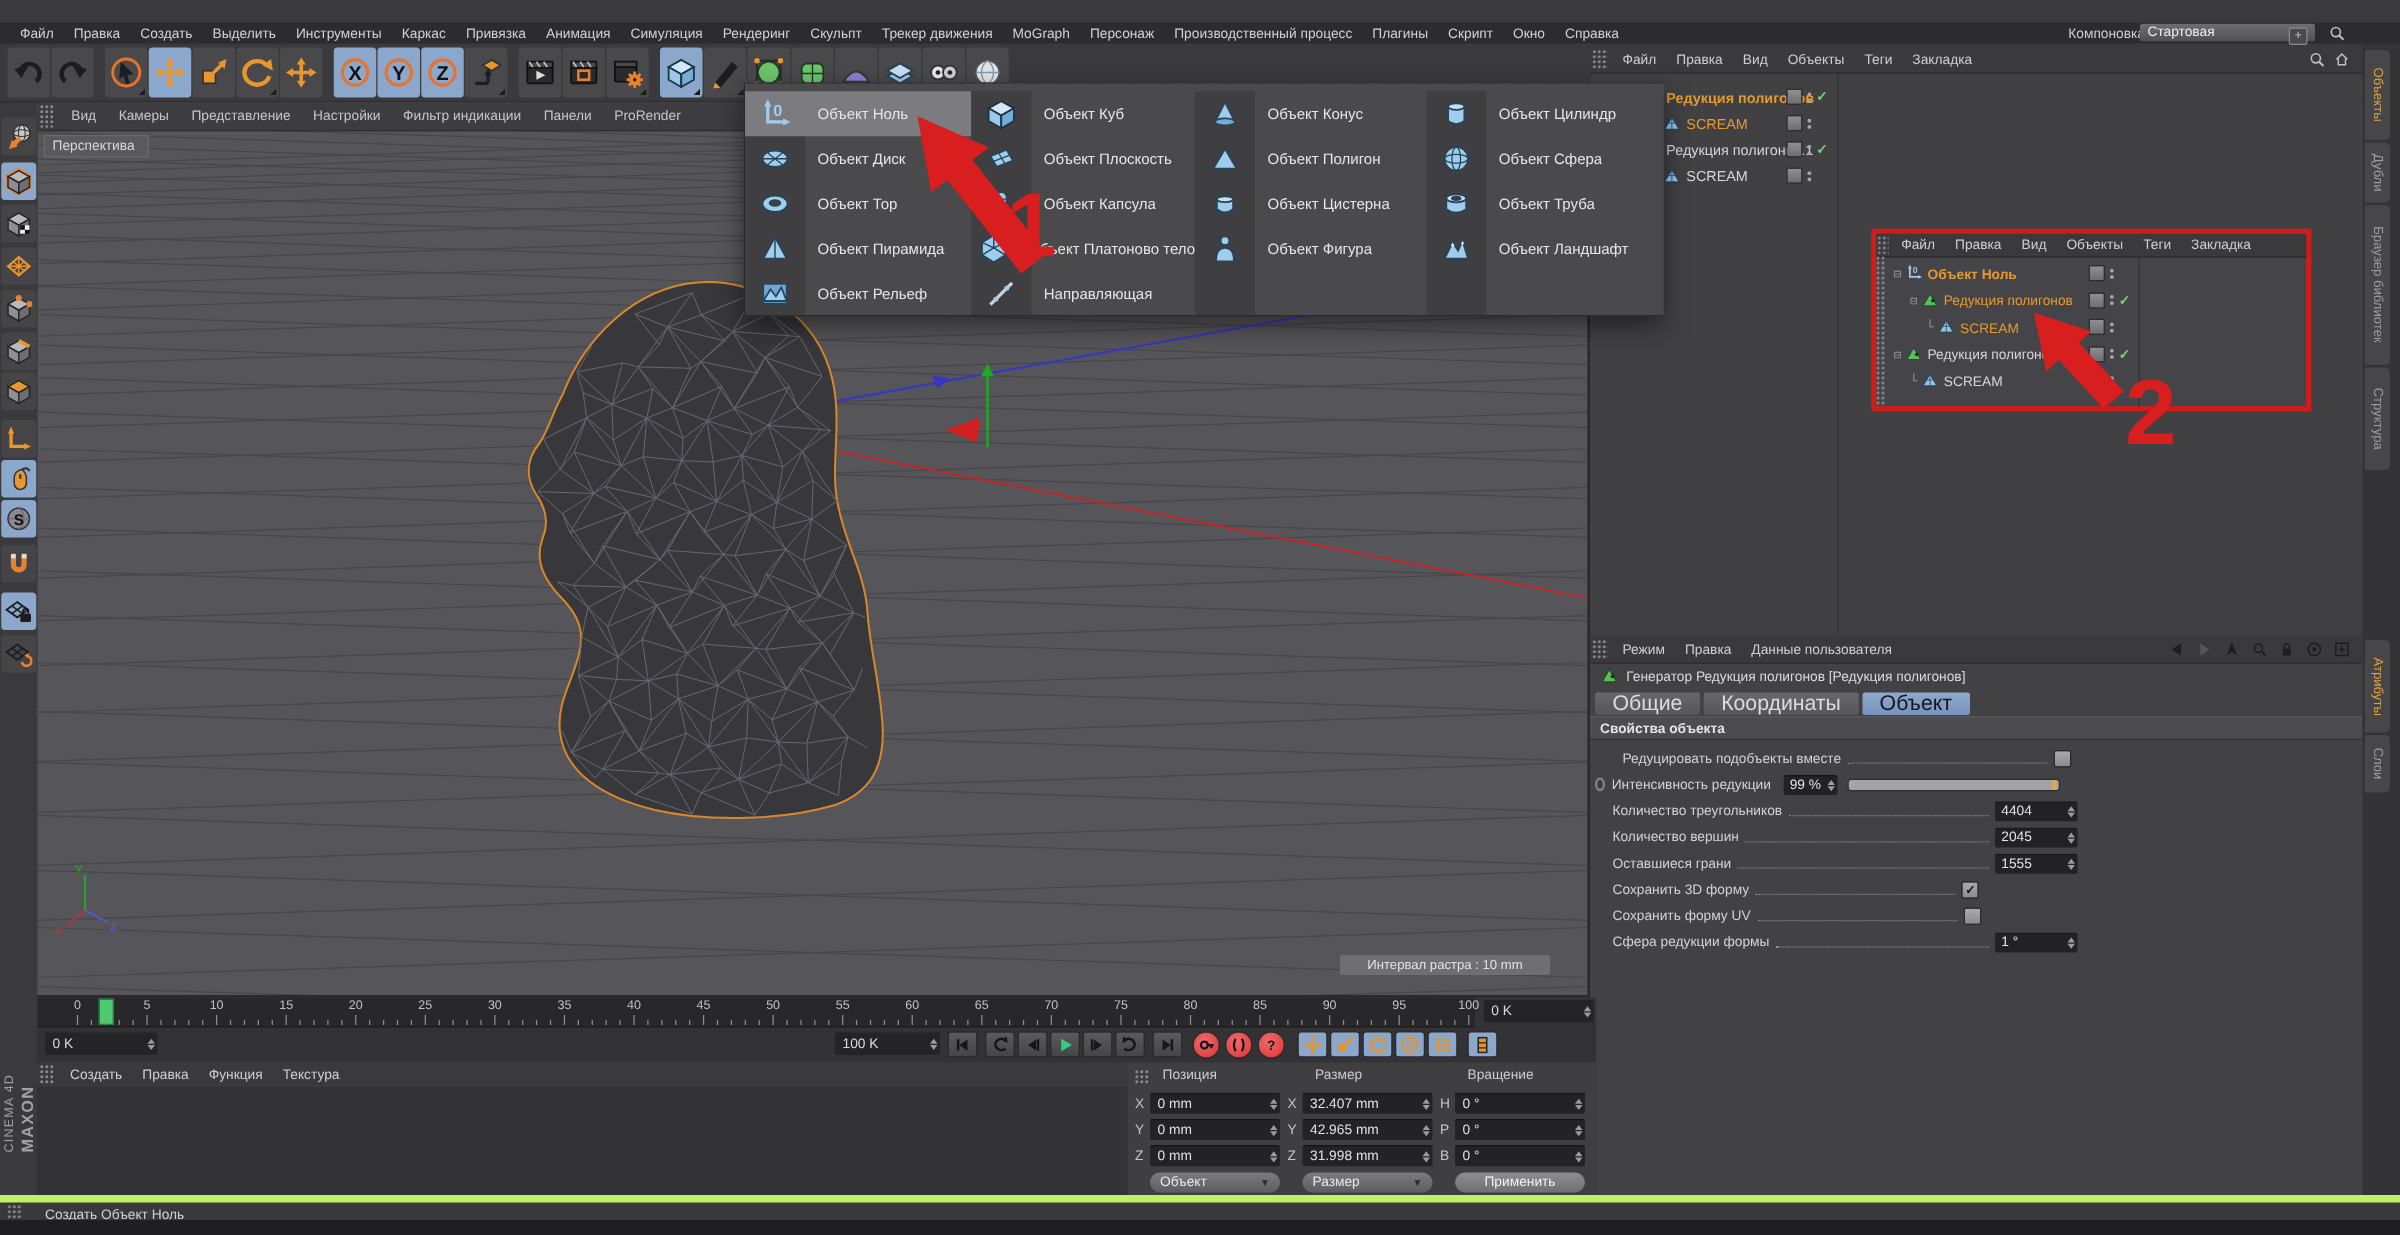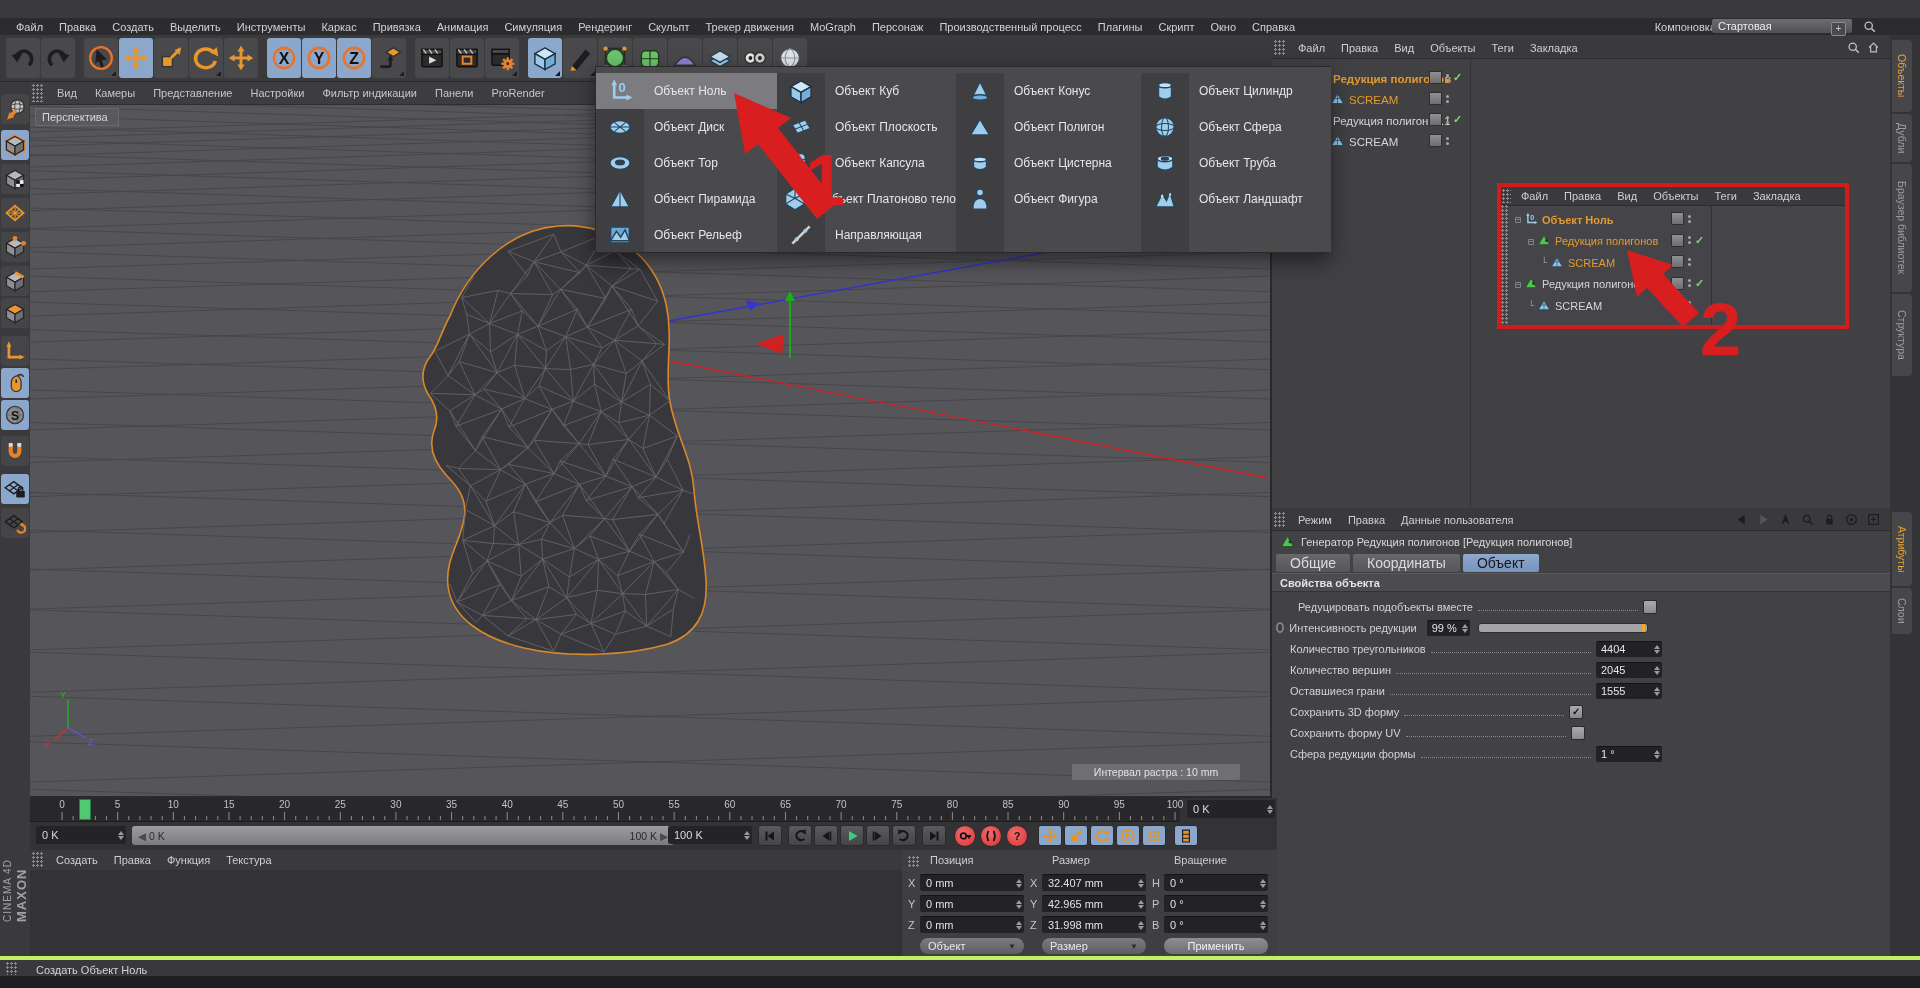--- a/index.html
+++ b/index.html
@@ -59,21 +59,21 @@
   .odots{display:flex;flex-direction:column;gap:2px;margin-left:4px;}
   .odots i{width:3px;height:3px;border-radius:50%;background:#a6a6a9;}
   .ochk{color:#7ed07e;font-size:11px;margin-left:4px;font-weight:bold;}
   .treeg{color:#97979b;font-size:10px;font-family:"DejaVu Sans Mono",monospace;}
   
   #inset{left:1497px;top:183px;width:352px;height:146px;border:4px solid #d51a1a;background:#454549;z-index:35;box-sizing:border-box;}
   #insethatch{position:absolute;left:0;top:18px;bottom:0;width:7px;background-image:radial-gradient(circle at 1.5px 1.5px,#8a8a90 1px,transparent 1.4px);background-size:4px 4px;}
   
   #attr{left:1272px;top:510px;width:618px;height:446px;background:#424245;}
   #attrtitle{display:flex;align-items:center;height:22px;padding-left:8px;color:#dadadc;gap:6px;}
-  .atab{height:18px;border-radius:2px;background:linear-gradient(#68686c,#55555a);color:#dcdcde;display:flex;align-items:center;padding:0 14px;margin-right:3px;font-size:14px;}
+  .atab{height:18px;border-radius:2px;background:linear-gradient(#68686c,#55555a);color:#dcdcde;display:flex;align-items:center;padding:0 14px;margin-right:3px;font-size:17px;}
   .atab.active{background:linear-gradient(#8fa9ce,#7693bd);color:#16161c;}
   #attrsection{height:17px;background:#4c4c4f;border-top:1px solid #5a5a5e;border-bottom:1px solid #333336;font-weight:bold;color:#e4e4e6;padding-left:8px;display:flex;align-items:center;}
   .aprow{position:absolute;left:0;width:600px;height:21px;display:flex;align-items:center;}
   .aplabel{color:#d2d2d4;white-space:nowrap;}
   .apdots{flex:1;border-bottom:1px dotted #88888c;margin:0 5px 4px 5px;height:60%;}
   .apval{width:66px;height:16px;background:#222225;border-radius:2px;border-top:1px solid #141416;color:#e4e4e6;display:flex;align-items:center;padding-left:5px;box-sizing:border-box;position:relative;}
   .spin{margin-left:auto;margin-right:2px;display:flex;flex-direction:column;gap:1px;}
   .spin b{width:0;height:0;border-left:3.5px solid transparent;border-right:3.5px solid transparent;}
   .spin .up{border-bottom:4px solid #9b9b9f;}
   .spin .dn{border-top:4px solid #9b9b9f;}
@@ -94,21 +94,21 @@
   
   #materials{left:30px;top:850px;width:872px;height:106px;background:#3a3a3c;border-right:1px solid #28282a;}
   #matcontent{position:absolute;top:20px;left:0;right:0;bottom:0;background:#333335;}
   #coords{left:902px;top:850px;width:375px;height:106px;background:#3f3f42;}
   .chead{position:absolute;top:4px;color:#cdcdd0;font-size:11px;}
   .clabel{position:absolute;color:#c6c6c9;font-size:11px;}
   .cfield{position:absolute;width:104px;height:17px;background:#232326;border-radius:2px;border-top:1px solid #141416;color:#e2e2e4;display:flex;align-items: center;padding-left:6px;box-sizing:border-box;}
   .cdd{position:absolute;width:104px;height:16px;border-radius:8px;background:linear-gradient(#7c7c80,#5d5d61);color:#e8e8ea;display:flex;align-items:center;justify-content:space-between;padding:0 8px;box-sizing:border-box;}
   .cbtn{position:absolute;width:104px;height:16px;border-radius:9px;background:linear-gradient(#8e8e92,#6e6e73);color:#f2f2f4;display:flex;align-items:center;justify-content:center;}
   
-  #status{left:0;top:956px;width:1920px;height:20px;background:#39393b;border-top:4px solid #bef264;display:flex;align-items:center;}
+  #status{left:0;top:956px;width:1920px;height:20px;background:#39393b;border-top:6px solid #bef264;display:flex;align-items:center;}
   #bottomedge{left:0;top:976px;width:1920px;height:12px;background:#1f1f21;}
   
   #sidetabs{left:1890px;top:35px;width:30px;height:921px;background:#343436;}
   .stab{position:absolute;left:2px;width:20px;background:#47474a;border-radius:0 4px 4px 0;display:flex;align-items:center;justify-content:center;}
   .stab div{writing-mode:vertical-rl;font-size:10.5px;color:#9d9da1;padding:6px 0;}
   .stab.active div{color:#e8a23c;}
   .plusbox{position:absolute;width:13px;height:12px;border:1px solid #8a8a8e;border-radius:2px;color:#c6c6c9;font-size:10px;line-height:11px;text-align:center;background:#4a4a4d;}
   .vline{position:absolute;background:#2a2a2c;}
   svg text{font-family:"Liberation Sans",sans-serif;}
 </style>
@@ -1552,24 +1552,20 @@
           <b class="dn"></b>
         </span>
       </div>
     <div class="rspin" style="left:6px;top:28px;width:90px;">
         <span>0 K</span>
         <span class="spin">
           <b class="up"></b>
           <b class="dn"></b>
         </span>
       </div>
-    <div id="rangebar">
-      <span><span style="color:#4a4a4c;">◀ </span><span>0 K</span></span>
-      <span><span>100 K</span><span style="color:#4a4a4c;"> ▶</span></span>
-    </div>
     <div class="rspin" style="left:638px;top:28px;width:84px;">
         <span>100 K</span>
         <span class="spin">
           <b class="up"></b>
           <b class="dn"></b>
         </span>
       </div>
     <div id="transportbtns">
         <div class="tbtn" style="left: 728px;">
           <svg width="16" height="16" viewBox="0 0 16 16">

